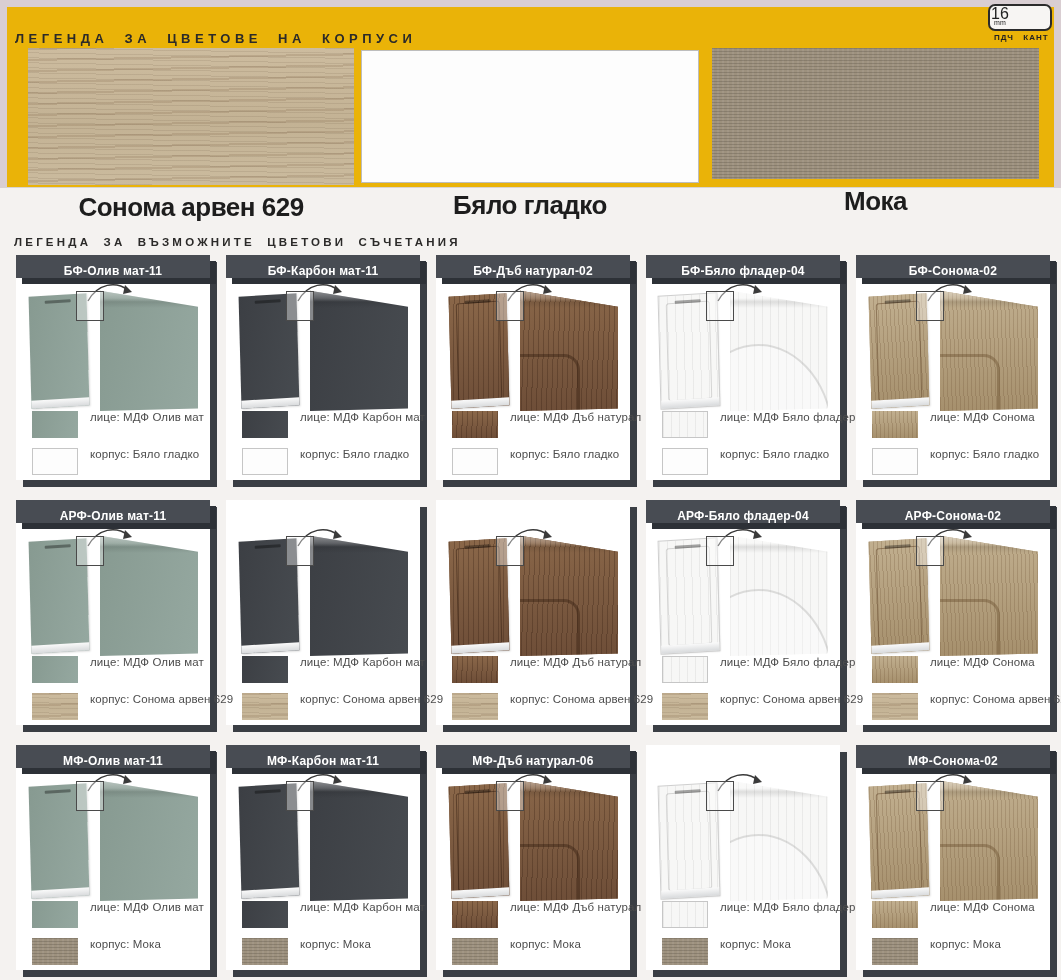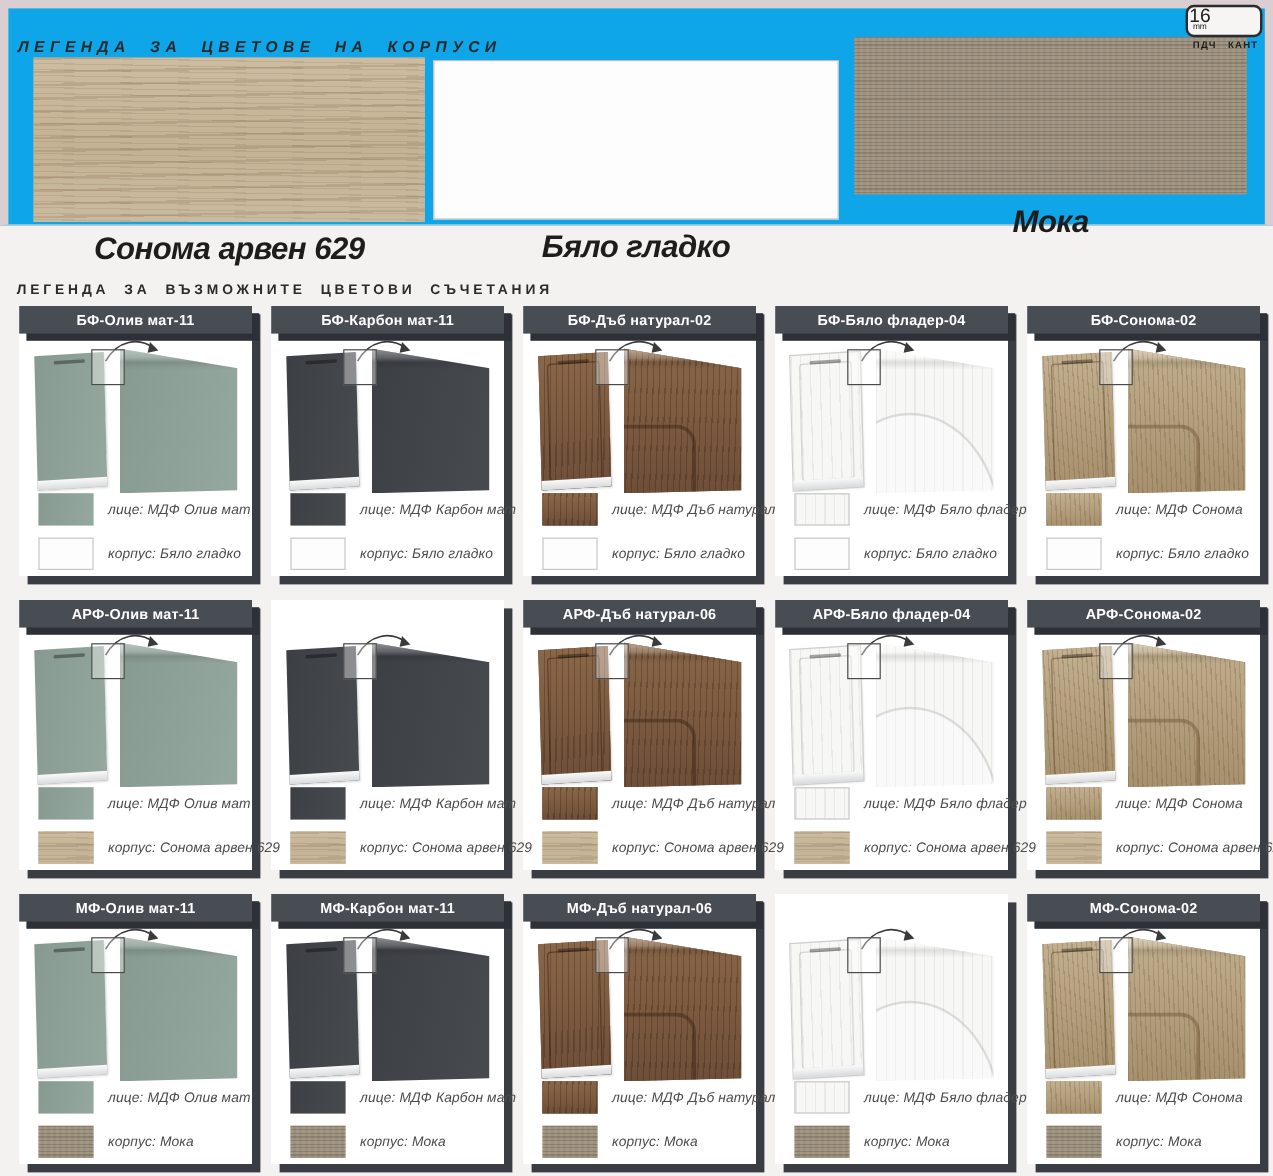--- a/index.html
+++ b/index.html
@@ -4,40 +4,39 @@
 <style>
   html,body{margin:0;padding:0;}
   body{
     width:1061px;height:980px;position:relative;overflow:hidden;
     background:#f4f2f0;
     font-family:"Liberation Sans", sans-serif;
   }
   
   .top-panel{
     position:absolute;top:0;left:0;width:1061px;height:188px;box-sizing:border-box;
-    background:#0ea5e9;
+    background:#eab308;
     border-top:7px solid #d9ced2;border-left:7px solid #d9ced2;border-right:7px solid #d9ced2;
     border-bottom:1px solid #d8d4d1;
-    font-style:italic;
   }
   .top-title{
     position:absolute;left:8px;top:24px;
     font-size:13px;font-weight:700;color:#2b2a29;letter-spacing:4.5px;word-spacing:8px;
   }
   .big-swatch{position:absolute;}
   .big-swatch .chip{width:100%;box-sizing:border-box;}
   .big-swatch .chip-label{
     text-align:center;margin-top:7px;
     font-size:26px;font-weight:700;color:#1d1d1d;letter-spacing:-0.5px;
   }
   .bs-1{left:5px;top:41px;width:326px;padding-left:16px;}
   .bs-1 .chip{height:137px;}
   .bs-2{left:354px;top:43px;width:338px;}
   .bs-2 .chip{height:133px;border:1px solid #bdbdbd;}
-  .bs-3{left:705px;top:24px;width:327px;}
+  .bs-3{left:705px;top:41px;width:327px;}
   .bs-3 .chip{height:131px;}
   
   .edge-badge{position:absolute;right:9px;top:4px;width:64px;z-index:5;}
   .edge-badge .pill{
     display:flex;border:2px solid #2b2b2b;border-radius:7px;background:#f7f5f3;overflow:hidden;
   }
   .edge-badge .cell{flex:1;text-align:center;padding:2px 1px 3px;}
   .edge-badge .cell+.cell{border-left:2px solid #4c1d95;margin-left:46px;}
   .edge-badge .num{font-size:16px;font-weight:400;color:#222;line-height:11px;}
   .edge-badge .unit{font-size:7px;color:#222;line-height:7px;}
@@ -50,21 +49,21 @@
   }
   .grid{
     position:absolute;left:16px;top:255px;
     display:grid;grid-template-columns:repeat(5,194px);column-gap:16px;row-gap:20px;
   }
   .card{position:relative;width:194px;height:225px;}
   .card-body{position:absolute;inset:0;background:#ffffff;box-shadow:7px 7px 0 0 #3a3e44;z-index:1;}
   .card-header{
     position:absolute;top:0;left:0;width:100%;height:23px;box-sizing:border-box;
     background:#484c53;box-shadow:6px 6px 0 0 #2d3137;z-index:2;
-    display:flex;align-items:center;justify-content:center;
+    display:flex;align-items:flex-end;justify-content:center;
     color:#ffffff;font-size:12px;font-weight:700;letter-spacing:.2px;
   }
   
   .doors{position:absolute;top:30px;left:0;right:0;height:126px;z-index:3;}
   .door-left{position:absolute;left:14px;top:10px;width:58px;height:112px;
     transform:rotate(-1.5deg) skewY(-2deg);box-shadow:1px 1px 2px rgba(0,0,0,.15);}
   .door-left .handle{position:absolute;top:5px;left:28%;width:44%;height:3px;background:rgba(0,0,0,.35);border-radius:1px;}
   .door-left .plinth{position:absolute;bottom:0;left:0;right:0;height:8px;background:linear-gradient(180deg,#fafafa,#d8dadc);}
   .door-right{position:absolute;left:84px;top:2px;width:98px;height:124px;
     clip-path:polygon(0 3%,100% 16%,100% 98%,0 100%);}
@@ -82,21 +81,21 @@
   .door-right.tex-sonoma::after{border:3px solid rgba(104,78,46,.42);}
   .door-right.tex-flader::after{
     content:'';position:absolute;left:-48%;top:46%;width:150%;height:150%;
     border-radius:50%;border:2px solid rgba(0,0,0,.12);background:rgba(255,255,255,.30);}
   .door-left.tex-flader,.door-right.tex-flader{outline:1px solid #cfcfcf;}
   
   .magnifier{position:absolute;left:60px;top:6px;width:26px;height:28px;
     border:1px solid #4a4a4a;background:rgba(255,255,255,.38);z-index:4;}
   .zoom-arrow{position:absolute;left:68px;top:-6px;width:54px;height:26px;z-index:4;}
   
-  .legend-row{position:absolute;left:16px;display:flex;align-items:center;gap:12px;z-index:3;font-style:italic;}
+  .legend-row{position:absolute;left:16px;display:flex;gap:12px;z-index:3;}
   .legend-row.face{top:156px;}
   .legend-row.carcass{top:193px;}
   .swatch{width:46px;height:27px;box-sizing:border-box;flex:0 0 auto;}
   .swatch.tex-white,.swatch.tex-flader{border:1px solid #c6c6c6;}
   .legend-label{font-size:11.5px;color:#4c4c4c;letter-spacing:.1px;white-space:nowrap;}
   
   .tex-olive{background:linear-gradient(100deg,#879a91,#95a8a0);}
   .tex-carbon{background:linear-gradient(100deg,#3c3f44,#474b50);}
   .tex-oak{background-color:#7c5a41;
     background-image:repeating-linear-gradient(92deg,rgba(46,24,12,.28) 0,rgba(46,24,12,.28) 1px,transparent 1px,transparent 5px),
@@ -329,23 +328,20 @@
       <span class="swatch tex-carbon"></span>
       <span class="legend-label">лице: МДФ Карбон мат</span>
     </div>
     <div class="legend-row carcass">
       <span class="swatch tex-sonoma629"></span>
       <span class="legend-label">корпус: Сонома арвен 629</span>
     </div>
   </div>
     <div class="card">
     <div class="card-body"></div>
-    <div class="card-header">
-      <span>АРФ-Дъб натурал-06</span>
-    </div>
     <div class="doors">
       <div class="door-left tex-oak">
         <div class="handle"></div>
         <div class="plinth"></div>
       </div>
       <div class="door-right tex-oak"></div>
       <svg class="zoom-arrow" viewBox="0 0 54 26">
         <path d="M4,22 C14,4 32,2 44,11" fill="none" stroke="#3a3a3a" stroke-width="1.4"></path>
         <polygon points="41,6 48,13 39,15" fill="#3a3a3a"></polygon>
       </svg>

